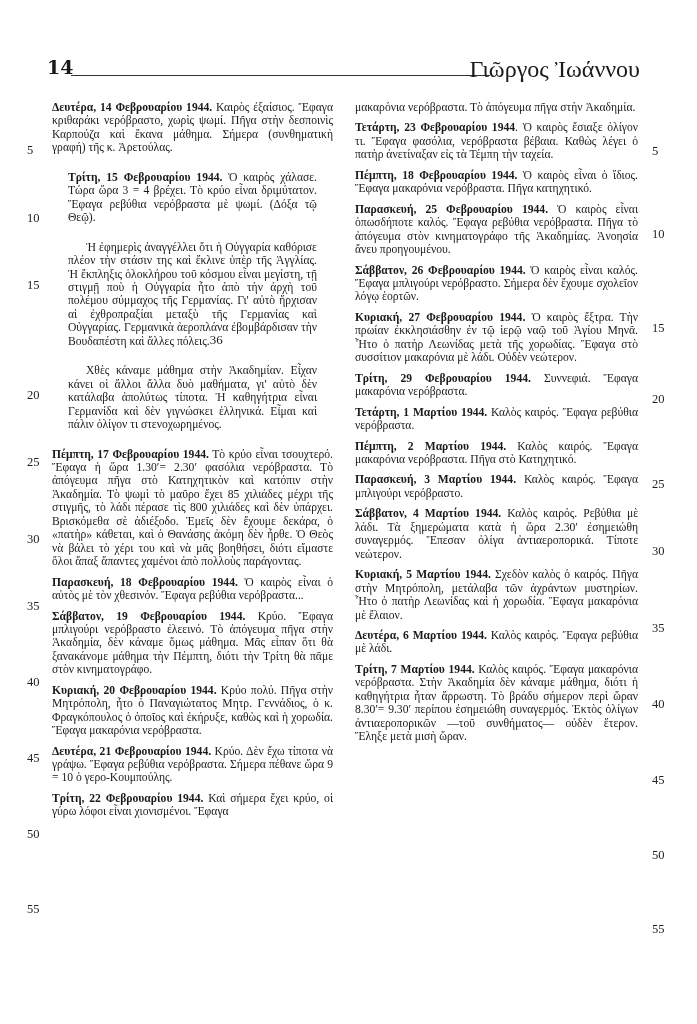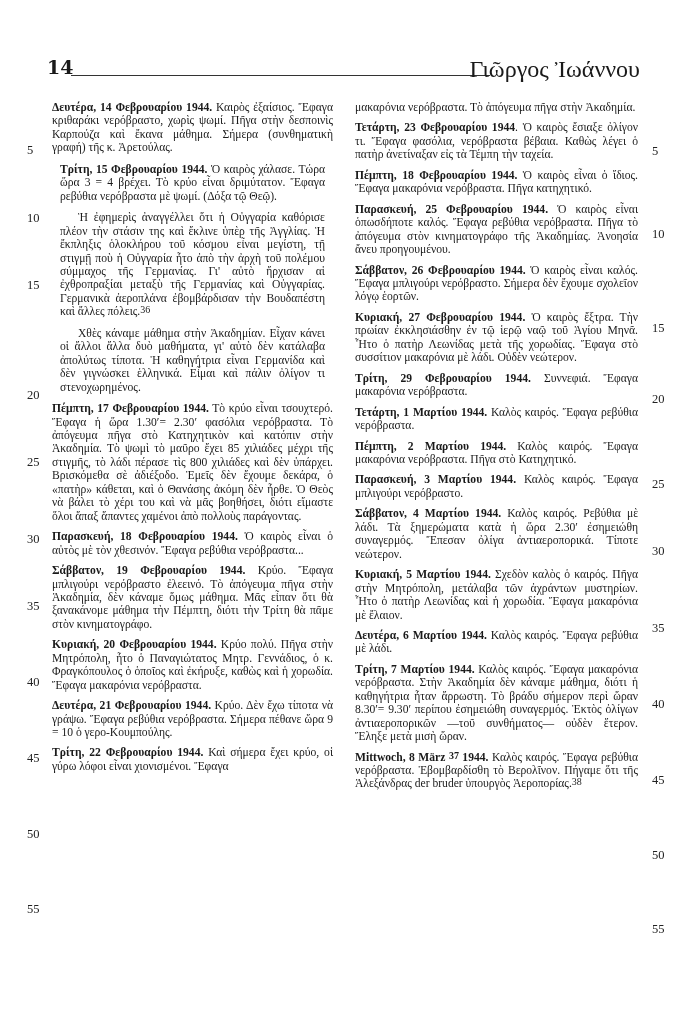--- a/index.html
+++ b/index.html
@@ -7,23 +7,23 @@
          font-family:"DejaVu Serif", "Liberation Serif", serif; color:#1a1a1a; }
   .header { position:absolute; left:47px; top:56px; width:593px; height:28px;text-align:right; }
   .pagenum { position:absolute; left:0; top:0; font-family:"DejaVu Serif", serif; font-weight:bold; font-size:19px; }
   .header-rule { position:absolute; left:24px; right:150px; top:19px; border-bottom:1.2px solid #333; }
   .author { position:absolute; right:0; top:0; font-family:"Liberation Serif", serif; font-size:24px; }
   .col { position:absolute; top:101px; font-family:"Liberation Serif", serif; font-size:11.6px; line-height:13.45px; text-align:justify; }
   .col.left { left:52px; width:281px; }
   .col.right { left:355px; width:283px; }
   .entry { margin:0 0 7px 0; }
   .entry .date { font-weight:bold; font-family:"Liberation Serif", serif; }
-  .para { margin:8px; }
+  .para { margin:16px; }
   .para.indent { text-indent:18px; }
-  sup { font-size:10px; vertical-align:top; position:relative; top:-2px; }
+  sup { font-size:13px; vertical-align:top; position:relative; top:-2px; }
   .ln { position:absolute; font-family:"Liberation Serif", serif; font-size:12.5px; color:#222; }
   .ln.l { left:27px; }
   .ln.r { left:652px; }
 </style>
 </head>
 <body>
 
 <div class="header">
   <span class="pagenum">14</span>
   <div class="header-rule"></div>
@@ -65,21 +65,20 @@
   <p class="entry"><span class="date">Σάββατον, 26 Φεβρουαρίου 1944.</span><span> Ὁ καιρὸς εἶναι καλός. Ἔφαγα μπλιγούρι νερόβραστο. Σήμερα δὲν ἔχουμε σχολεῖον λόγῳ ἑορτῶν.</span></p>
   <p class="entry"><span class="date">Κυριακή, 27 Φεβρουαρίου 1944.</span><span> Ὁ καιρὸς ἔξτρα. Τὴν πρωίαν ἐκκλησιάσθην ἐν τῷ ἱερῷ ναῷ τοῦ Ἁγίου Μηνᾶ. Ἦτο ὁ πατὴρ Λεωνίδας μετὰ τῆς χορωδίας. Ἔφαγα στὸ συσσίτιον μακαρόνια μὲ λάδι. Οὐδὲν νεώτερον.</span></p>
   <p class="entry"><span class="date">Τρίτη, 29 Φεβρουαρίου 1944.</span><span> Συννεφιά. Ἔφαγα μακαρόνια νερόβραστα.</span></p>
   <p class="entry"><span class="date">Τετάρτη, 1 Μαρτίου 1944.</span><span> Καλὸς καιρός. Ἔφαγα ρεβύθια νερόβραστα.</span></p>
   <p class="entry"><span class="date">Πέμπτη, 2 Μαρτίου 1944.</span><span> Καλὸς καιρός. Ἔφαγα μακαρόνια νερόβραστα. Πῆγα στὸ Κατηχητικό.</span></p>
   <p class="entry"><span class="date">Παρασκευή, 3 Μαρτίου 1944.</span><span> Καλὸς καιρός. Ἔφαγα μπλιγούρι νερόβραστο.</span></p>
   <p class="entry"><span class="date">Σάββατον, 4 Μαρτίου 1944.</span><span> Καλὸς καιρός. Ρεβύθια μὲ λάδι. Τὰ ξημερώματα κατὰ ἡ ὥρα 2.30′ ἐσημειώθη συναγερμός. Ἔπεσαν ὀλίγα ἀντιαεροπορικά. Τίποτε νεώτερον.</span></p>
   <p class="entry"><span class="date">Κυριακή, 5 Μαρτίου 1944.</span><span> Σχεδὸν καλὸς ὁ καιρός. Πῆγα στὴν Μητρόπολη, μετάλαβα τῶν ἀχράντων μυστηρίων. Ἦτο ὁ πατὴρ Λεωνίδας καὶ ἡ χορωδία. Ἔφαγα μακαρόνια μὲ ἔλαιον.</span></p>
   <p class="entry"><span class="date">Δευτέρα, 6 Μαρτίου 1944.</span><span> Καλὸς καιρός. Ἔφαγα ρεβύθια μὲ λάδι.</span></p>
   <p class="entry"><span class="date">Τρίτη, 7 Μαρτίου 1944.</span><span> Καλὸς καιρός. Ἔφαγα μακαρόνια νερόβραστα. Στὴν Ἀκαδημία δὲν κάναμε μάθημα, διότι ἡ καθηγήτρια ἦταν ἄρρωστη. Τὸ βράδυ σήμερον περὶ ὥραν 8.30′= 9.30′ περίπου ἐσημειώθη συναγερμός. Ἐκτὸς ὀλίγων ἀντιαεροπορικῶν —τοῦ συνθήματος— οὐδὲν ἕτερον. Ἔληξε μετὰ μισὴ ὥραν.</span></p>
-  <p class="entry"><span class="date"><span>Mittwoch, 8 März</span> <sup>37</sup><span> 1944.</span></span><span> Καλὸς καιρός. Ἔφαγα ρεβύθια νερόβραστα. Ἐβομβαρδίσθη τὸ Βερολῖνον. Πήγαμε ὅτι τῆς Ἀλεξάνδρας der bruder ὑπουργὸς Ἀεροπορίας.</span><sup>38</sup></p>
 </div>
 
 <span class="ln l" style="top:143px">5</span>
 <span class="ln l" style="top:211px">10</span>
 <span class="ln l" style="top:278px">15</span>
 <span class="ln l" style="top:388px">20</span>
 <span class="ln l" style="top:455px">25</span>
 <span class="ln l" style="top:532px">30</span>
 <span class="ln l" style="top:599px">35</span>
 <span class="ln l" style="top:675px">40</span>

